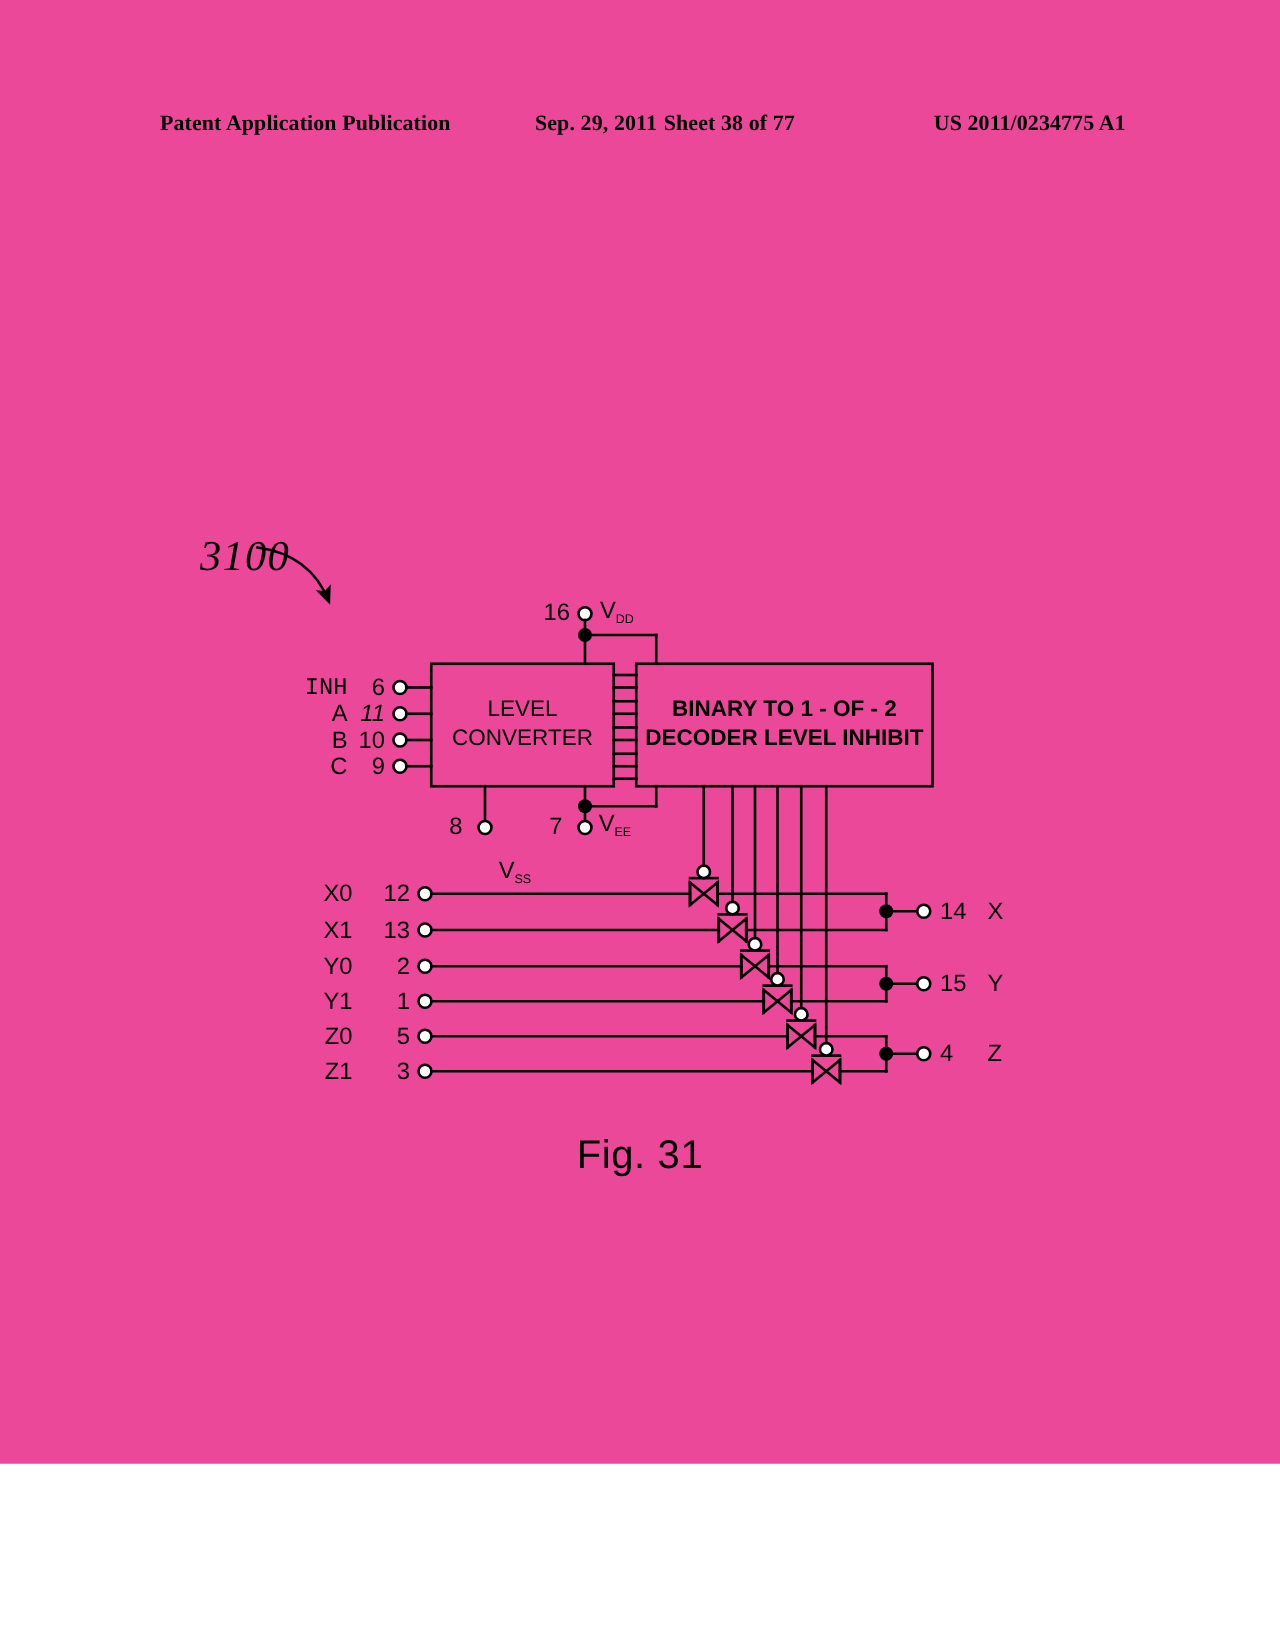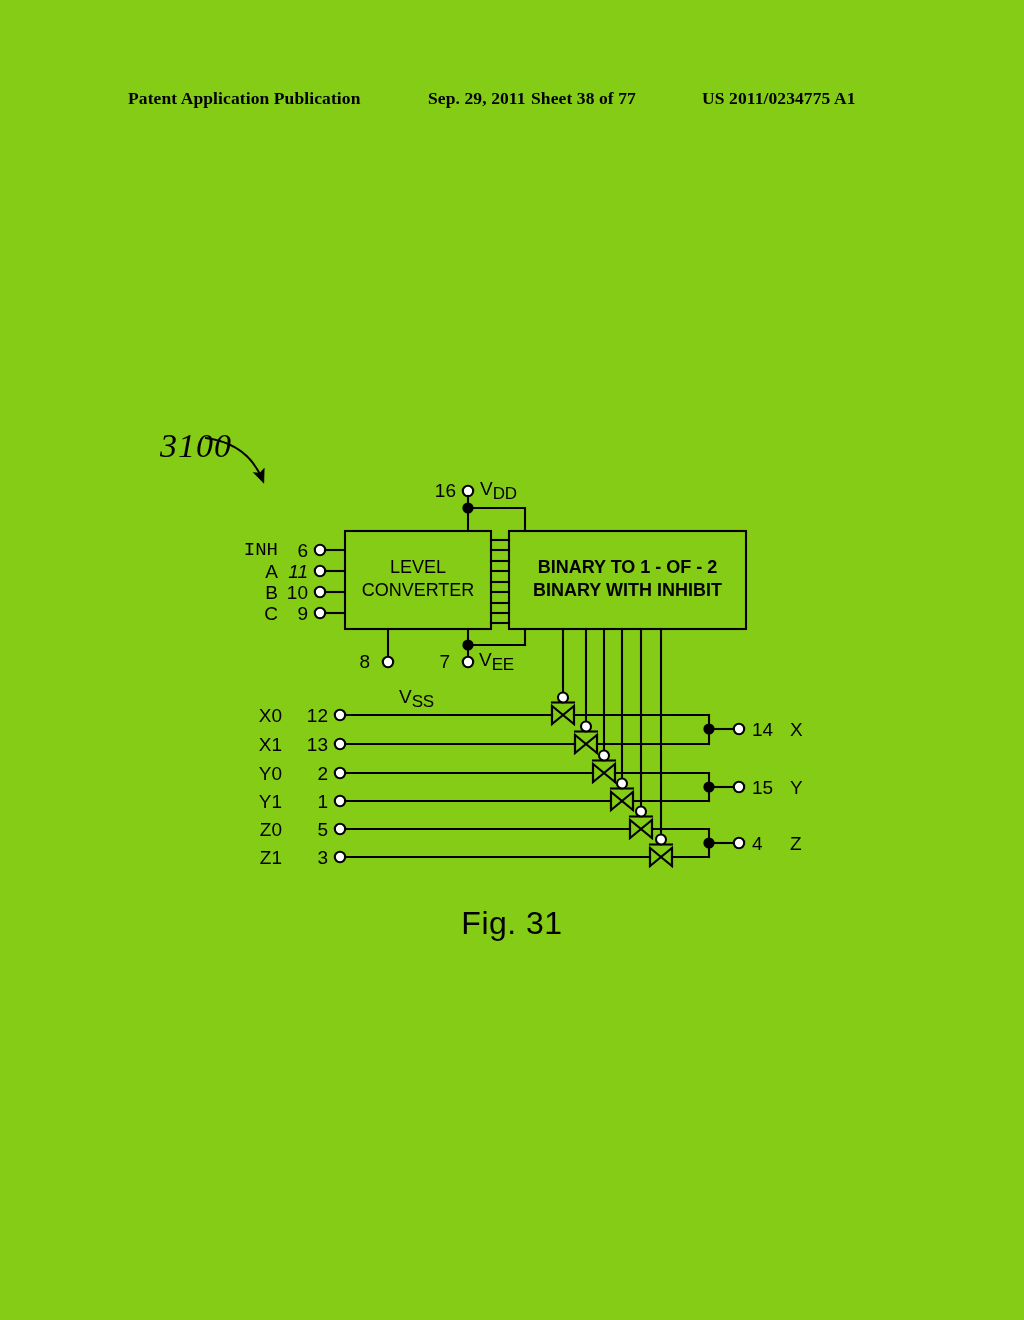--- a/index.html
+++ b/index.html
@@ -3,47 +3,47 @@
 <meta charset="utf-8">
 <style>
   html,body{margin:0;padding:0;background:#ffffff;}
   body{
     width:1024px;height:1320px;
     font-family:"Liberation Sans",sans-serif;
     color:#000;
     position:relative;
     overflow:hidden;
   }
-  #sheet{position:absolute;left:0;top:0;width:1024px;height:1320px;background:#84cc16;}
+  #sheet{position:absolute;left:0;top:0;width:1024px;height:1171px;background:#ec4899;}
 
   
   .hdr{
     position:absolute;top:88px;left:0;width:1024px;
     font-family:"Liberation Serif",serif;
     font-weight:bold;font-size:17.5px;letter-spacing:.1px;
     white-space:nowrap;
   }
   .hdr .c1{position:absolute;left:128px;}
   .hdr .c2{position:absolute;left:428px;}
   .hdr .c3{position:absolute;left:531px;}
-  .hdr .c4{position:absolute;left:702px;}
+  .hdr .c4{position:absolute;left:747px;}
 
   
   #fig{position:absolute;left:0;top:0;width:1024px;height:1320px;}
   #fig svg{display:block;}
 
   .figcap{
     position:absolute;left:0;top:905px;width:1024px;text-align:center;
     font-size:32px;letter-spacing:.5px;
   }
 
   
   .lbl{position:absolute;white-space:nowrap;font-size:19px;line-height:1;}
   .lbl.r{text-align:right;}
-  .sub{font-size:17px;vertical-align:baseline;position:relative;top:4px;letter-spacing:-.2px;}
+  .sub{font-size:10px;vertical-align:baseline;position:relative;top:4px;letter-spacing:-.2px;}
   .refnum{
     position:absolute;left:160px;top:427px;
     font-family:"Liberation Serif",serif;
     font-style:italic;font-size:34px;letter-spacing:1px;
   }
   .blocktxt{
     position:absolute;text-align:center;font-size:18px;line-height:23px;
   }
 </style>
 </head>
@@ -202,21 +202,21 @@
   </div>
 
   <div class="refnum">3100</div>
 
   <div class="blocktxt" style="left:345px;top:556px;width:146px;">
     <div>LEVEL</div>
     <div>CONVERTER</div>
   </div>
   <div class="blocktxt" style="left:509px;top:556px;width:237px;font-weight:bold;">
     <div>BINARY TO 1 - OF - 2</div>
-    <div>BINARY WITH INHIBIT</div>
+    <div>DECODER LEVEL INHIBIT</div>
   </div>
 
   <div class="lbl r" style="left:198px;top:541px;width:80px;font-family:Liberation Mono, monospace;">INH</div>
   <div class="lbl r" style="left:198px;top:562px;width:80px;">A</div>
   <div class="lbl r" style="left:198px;top:583px;width:80px;">B</div>
   <div class="lbl r" style="left:198px;top:604px;width:80px;">C</div>
 
   <div class="lbl r" style="left:272px;top:541px;width:36px;">6</div>
   <div class="lbl r" style="left:272px;top:562px;width:36px;font-style:italic;">11</div>
   <div class="lbl r" style="left:272px;top:583px;width:36px;">10</div>

